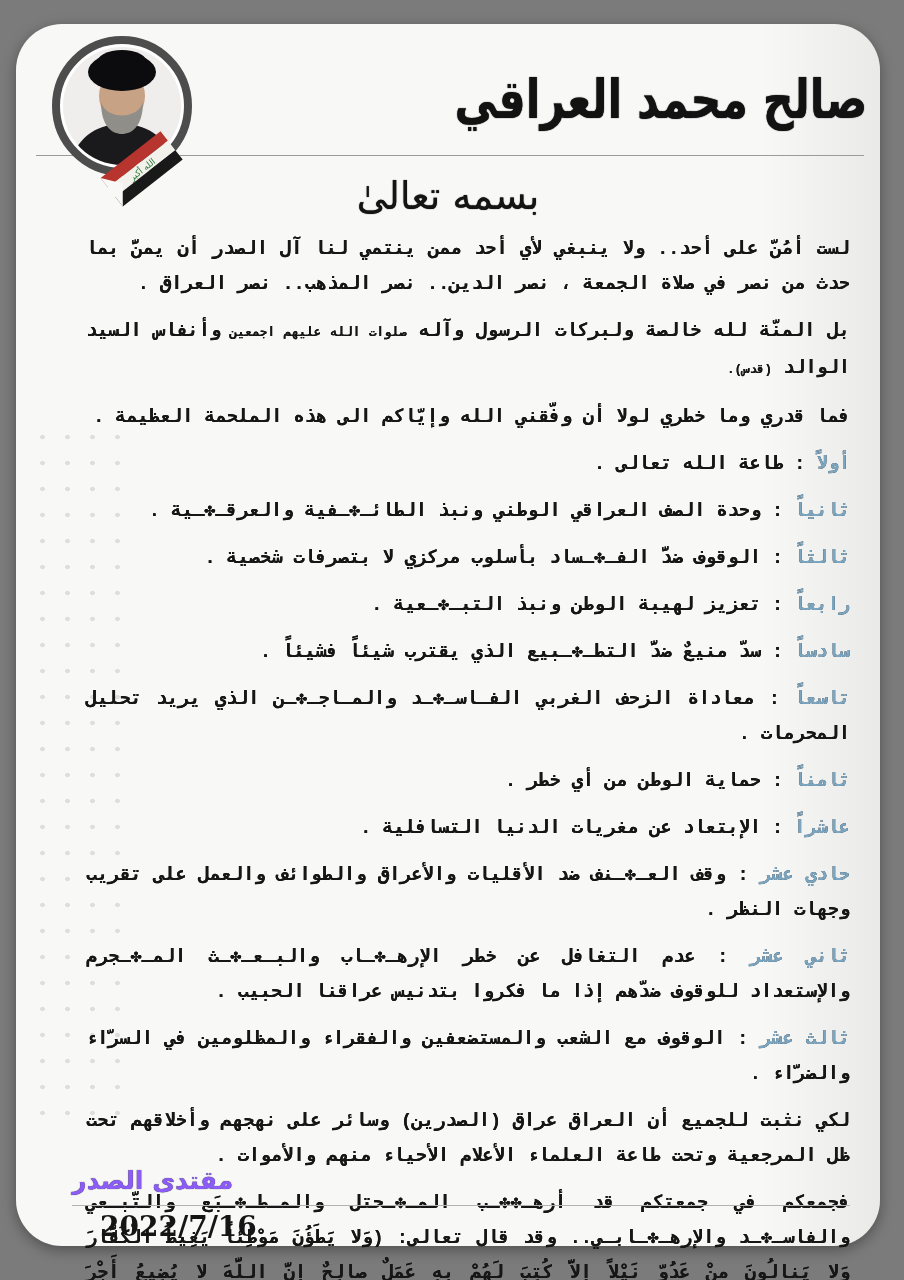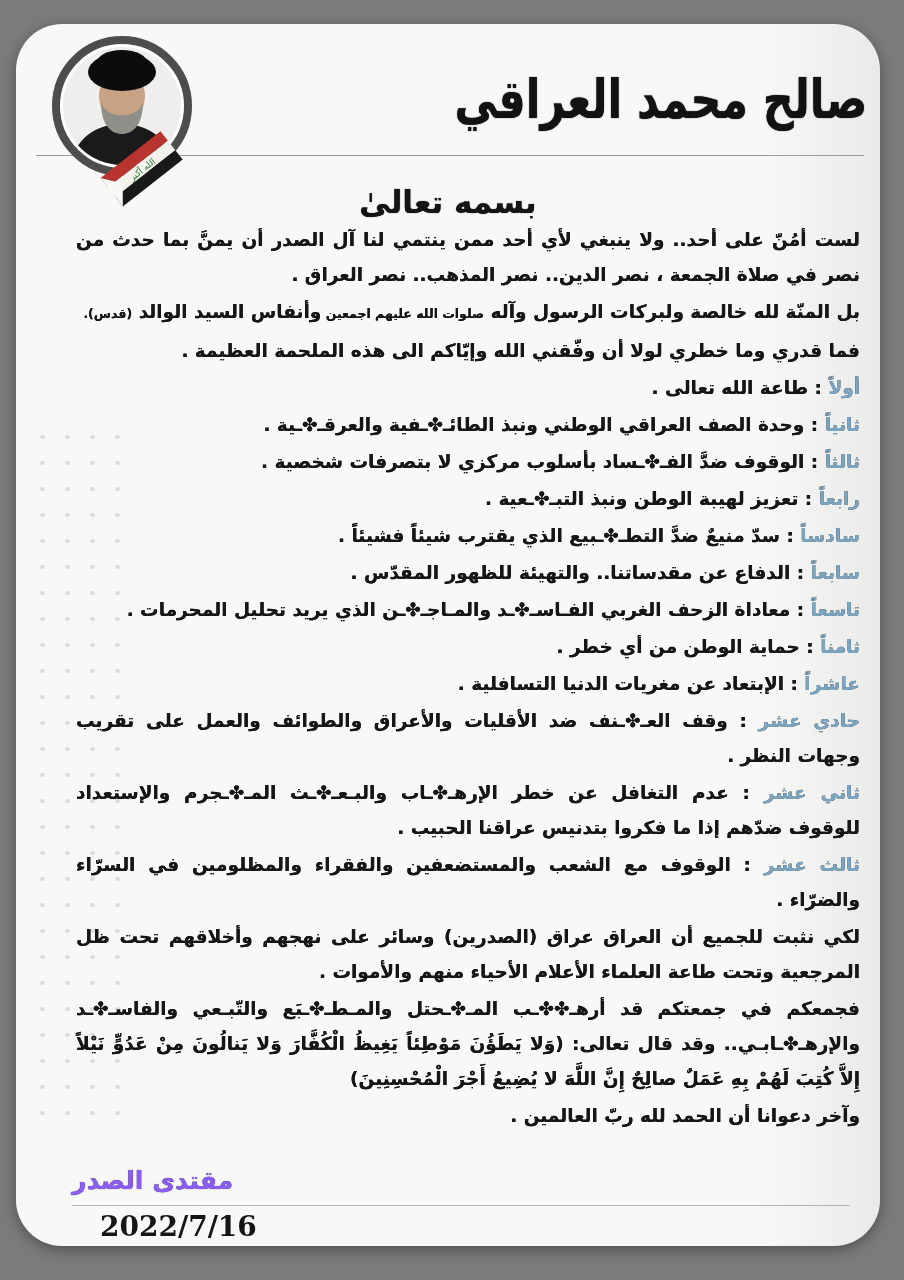--- a/index.html
+++ b/index.html
@@ -32,32 +32,32 @@
   .portrait{position:absolute;left:30px;top:10px;}
   .calligraphy{
     position:absolute;right:16px;top:44px;width:330px;
     direction:rtl;text-align:center;
     font-size:42px;font-weight:bold;color:#121212;
     transform:scale(1.02,1.28);transform-origin:center top;
     text-shadow:0 0 1px #121212;
     white-space:nowrap;
   }
   .basmala{
-    position:absolute;left:0;right:0;top:146px;margin:14px;
+    position:absolute;left:0;right:0;top:146px;margin:4px;
     text-align:center;direction:rtl;
-    font-size:31px;font-weight:bold;color:#141414;
+    font-size:38px;font-weight:normal;color:#141414;
     text-shadow:0 0 1px #141414;
   }
   .body-text{
     position:absolute;right:18px;left:58px;top:196px;
     direction:rtl;
     color:#161616;font-size:18.5px;font-weight:bold;line-height:35px;
     text-shadow:0 0 .4px #161616;
   }
-  .body-text p{margin:2px;text-align:justify;}
+  .body-text p{margin:12px;text-align:justify;font-family:Liberation Mono, monospace;}
   .small{font-size:12.5px;}
   .ord{color:var(--ordinal,#7ba6c2);}
   .hashtag{
     color:var(--hashtag,#2d7ea9);
     font-size:23px;margin-top:6px !important;
     text-align:right !important;
     text-shadow:0 0 .6px var(--hashtag,#2d7ea9);
   }
   .sig{
     position:absolute;left:56px;top:1142px;
@@ -110,21 +110,20 @@
   <div class="body-text">
     <p>لست أمُنّ على أحد.. ولا ينبغي لأي أحد ممن ينتمي لنا آل الصدر أن يمنَّ بما حدث من نصر في صلاة الجمعة ، نصر الدين.. نصر المذهب.. نصر العراق .</p>
     <p><span>بل المنّة لله خالصة ولبركات الرسول وآله </span><span class="small">صلوات الله عليهم اجمعين </span><span>وأنفاس السيد الوالد </span><span class="small">(قدس).</span></p>
     <p>فما قدري وما خطري لولا أن وفّقني الله وإيّاكم الى هذه الملحمة العظيمة .</p>
 
     <p><span class="ord">أولاً</span><span> : </span><span>طاعة الله تعالى .</span></p>
     <p><span class="ord">ثانياً</span><span> : </span><span>وحدة الصف العراقي الوطني ونبذ الطائـ✤ـفية والعرقـ✤ـية .</span></p>
     <p><span class="ord">ثالثاً</span><span> : </span><span>الوقوف ضدَّ الفـ✤ـساد بأسلوب مركزي لا بتصرفات شخصية .</span></p>
     <p><span class="ord">رابعاً</span><span> : </span><span>تعزيز لهيبة الوطن ونبذ التبـ✤ـعية .</span></p>
     <p><span class="ord">سادساً</span><span> : </span><span>سدّ منيعٌ ضدَّ التطـ✤ـبيع الذي يقترب شيئاً فشيئاً .</span></p>
-    <p><span class="ord">سابعاً</span><span> : </span><span>الدفاع عن مقدساتنا.. والتهيئة للظهور المقدّس .</span></p>
     <p><span class="ord">تاسعاً</span><span> : </span><span>معاداة الزحف الغربي الفـاسـ✤ـد والمـاجـ✤ـن الذي يريد تحليل المحرمات .</span></p>
     <p><span class="ord">ثامناً</span><span> : </span><span>حماية الوطن من أي خطر .</span></p>
     <p><span class="ord">عاشراً</span><span> : </span><span>الإبتعاد عن مغريات الدنيا التسافلية .</span></p>
     <p><span class="ord">حادي عشر</span><span> : </span><span>وقف العـ✤ـنف ضد الأقليات والأعراق والطوائف والعمل على تقريب وجهات النظر .</span></p>
     <p><span class="ord">ثاني عشر</span><span> : </span><span>عدم التغافل عن خطر الإرهـ✤ـاب والبـعـ✤ـث المـ✤ـجرم والإستعداد للوقوف ضدّهم إذا ما فكروا بتدنيس عراقنا الحبيب .</span></p>
     <p><span class="ord">ثالث عشر</span><span> : </span><span>الوقوف مع الشعب والمستضعفين والفقراء والمظلومين في السرّاء والضرّاء .</span></p>
 
     <p>لكي نثبت للجميع أن العراق عراق (الصدرين) وسائر على نهجهم وأخلاقهم تحت ظل المرجعية وتحت طاعة العلماء الأعلام الأحياء منهم والأموات .</p>
     <p>فجمعكم في جمعتكم قد أرهـ✤✤ـب المـ✤ـحتل والمـطـ✤ـبَع والتّبـعي والفاسـ✤ـد والإرهـ✤ـابـي.. وقد قال تعالى: (وَلا يَطَؤُنَ مَوْطِئاً يَغِيظُ الْكُفَّارَ وَلا يَنالُونَ مِنْ عَدُوٍّ نَيْلاً إِلاَّ كُتِبَ لَهُمْ بِهِ عَمَلٌ صالِحٌ إِنَّ اللَّهَ لا يُضِيعُ أَجْرَ الْمُحْسِنِينَ)</p>
     <p>وآخر دعوانا أن الحمد لله ربّ العالمين .</p>

